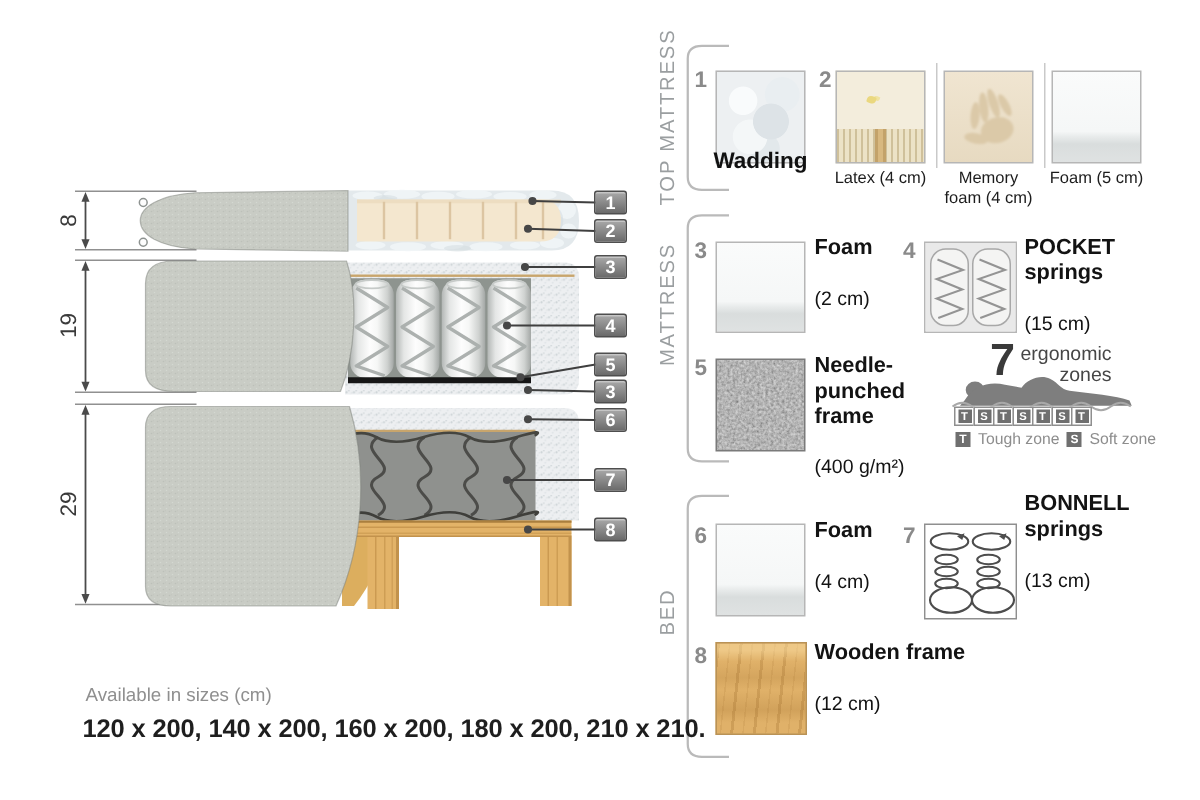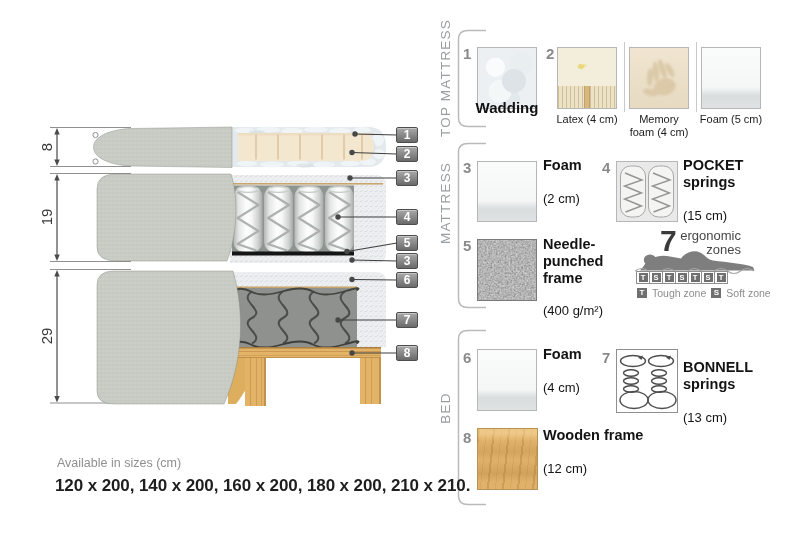--- a/index.html
+++ b/index.html
@@ -418,21 +418,21 @@
         <ellipse cx="42" cy="31" rx="7.5" ry="3.2"></ellipse>
         <ellipse cx="42" cy="39" rx="7.5" ry="3.2"></ellipse>
         <ellipse cx="45" cy="50" rx="14" ry="8.5"></ellipse>
       </g>
       <g fill="#4d4d4d">
         <path d="M21,7.5 l5,-2 l-1.5,4.5 z"></path>
           <path d="M49,7.5 l5,-2 l-1.5,4.5 z"></path>
       </g>
     </svg>
   </div>
-  <div class="side" style="left:683px;top:359px;width:80px">
+  <div class="side" style="left:683px;top:328px;width:80px">
     <b>BONNELL springs</b>
     <span class="sz">(13 cm)</span>
   </div>
 
   <span class="pnum" style="left:463px;top:429px">8</span>
   <div class="limg wood-img" style="left:477px;top:428px;width:61px;height:62px"></div>
   <div class="side" style="left:543px;top:427px;width:110px">
     <b>Wooden frame</b>
     <span class="sz">(12 cm)</span>
   </div>

